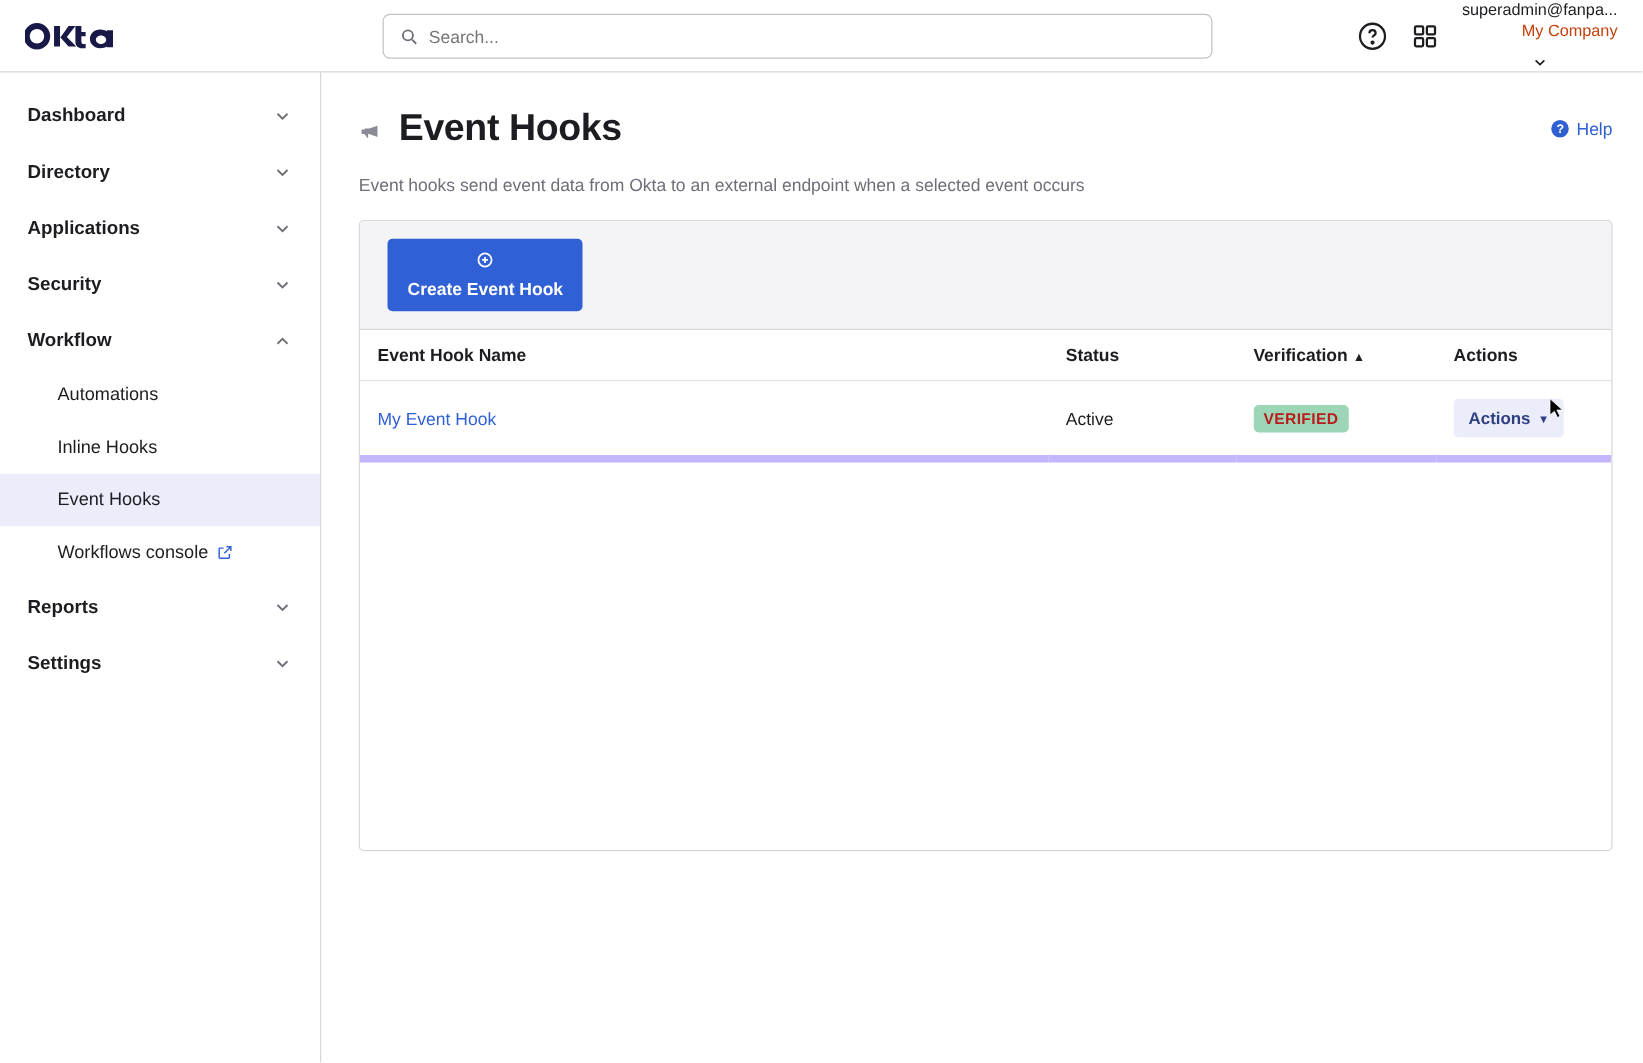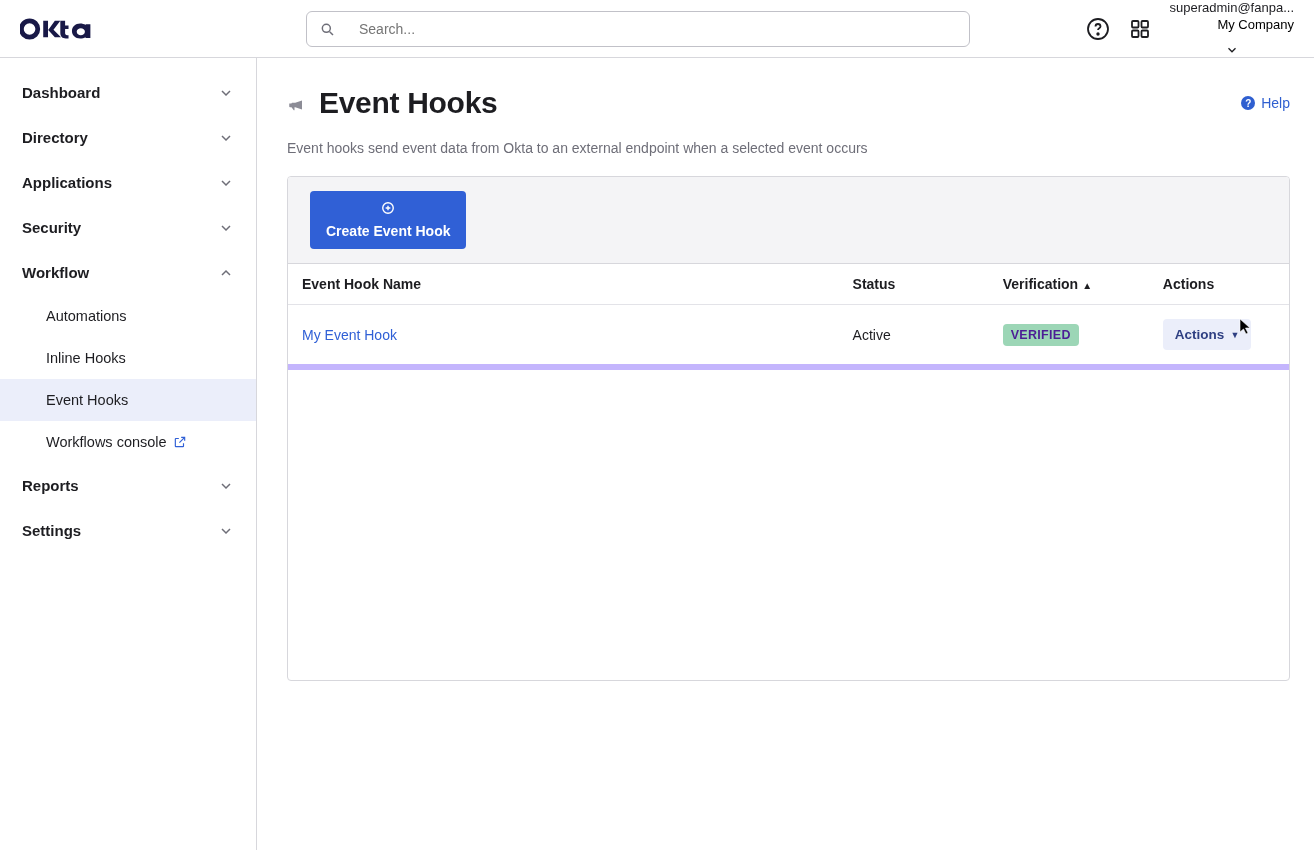--- a/index.html
+++ b/index.html
@@ -30,37 +30,36 @@
   .search-wrap {
     margin-left: 186px;
     width: 664px;
     height: 36px;
     border: 1px solid #c1c1c8;
     border-radius: 6px;
     display: flex;
     align-items: center;
     padding: 0 12px;
     color: #6e6e78;
-    gap: 16px;
   }
   .search-wrap svg { width:16px; height:16px; margin-right:8px; flex-shrink:0; }
   .search-wrap input {
     border:none; outline:none; flex:1; font-size:14px; color:#1d1d21; background:transparent;
   }
   .header-right {
     margin-left:auto;
     display:flex;
     align-items:center;
     gap:18px;
   }
   .hdr-icon { width:24px; height:24px; display:flex; align-items:center; justify-content:center; color:#1d1d21; cursor:pointer;}
   .user-block { display:flex; align-items:center; gap:10px; cursor:pointer;flex-direction:column;}
   .user-text { text-align:right; font-size:13px; line-height:1.25;}
   .user-text .email { color:#1d1d21; max-width:140px; overflow:hidden; white-space:nowrap; text-overflow:ellipsis;}
-  .user-text .org { color:#000000;}
+  .user-text .org { color:#c2410c;}
   .user-block svg.chev { width:14px; height:14px; }
   
   .body { display:flex; height:calc(100% - 58px); }
   .sidebar {
     width:257px;
     border-right:1px solid #d7d7dc;
     padding-top:12px;
     flex-shrink:0;
     overflow-y:auto;
   }
@@ -152,21 +151,21 @@
   table.data td {
     padding:14px 14px;
     border-bottom:6px solid #c4b5fd;
     font-size:14px;
     vertical-align:middle;
   }
   .sort-ind { font-size:10px; margin-left:4px; color:#1d1d21;}
   .link { color:#3060d6; cursor:pointer; }
   .badge {
     background:#9cd6b6;
-    color:#4c1d95;
+    color:#b91c1c;
     border-radius:4px;
     padding:4px 8px;
     font-size:12.5px;
     font-weight:600;
     letter-spacing:0.3px;
     display:inline-block;
   }
   .actions-btn {
     background:#ebeefa;
     color:#2e3f82;

